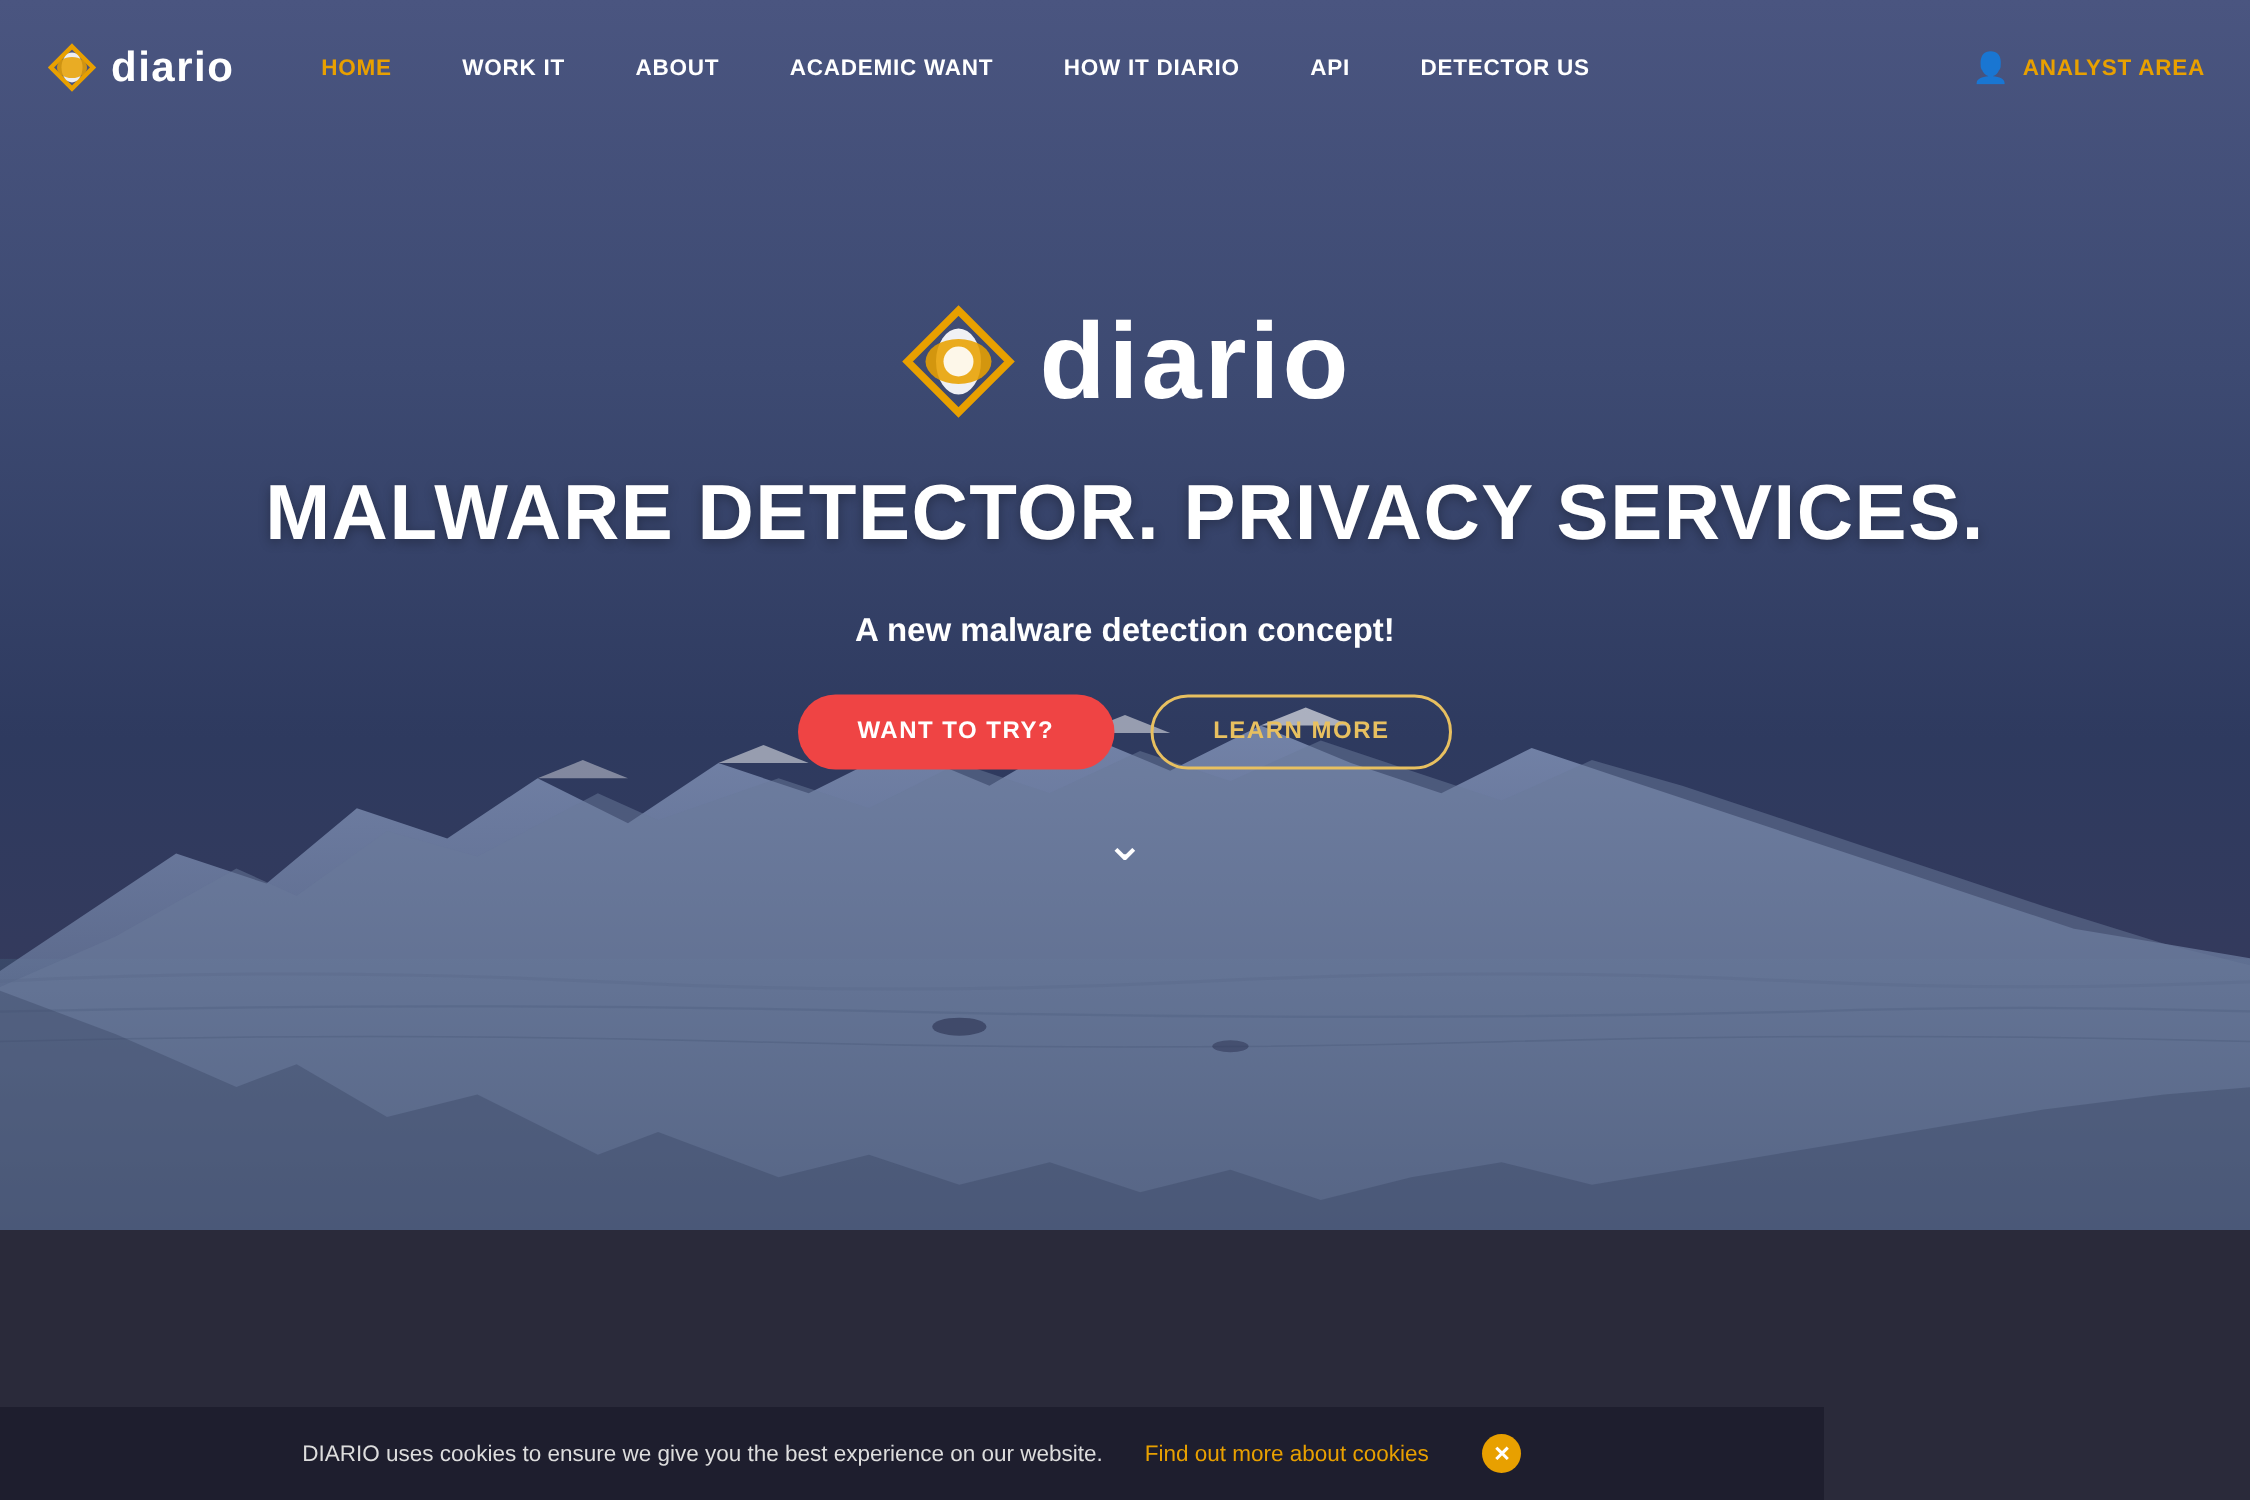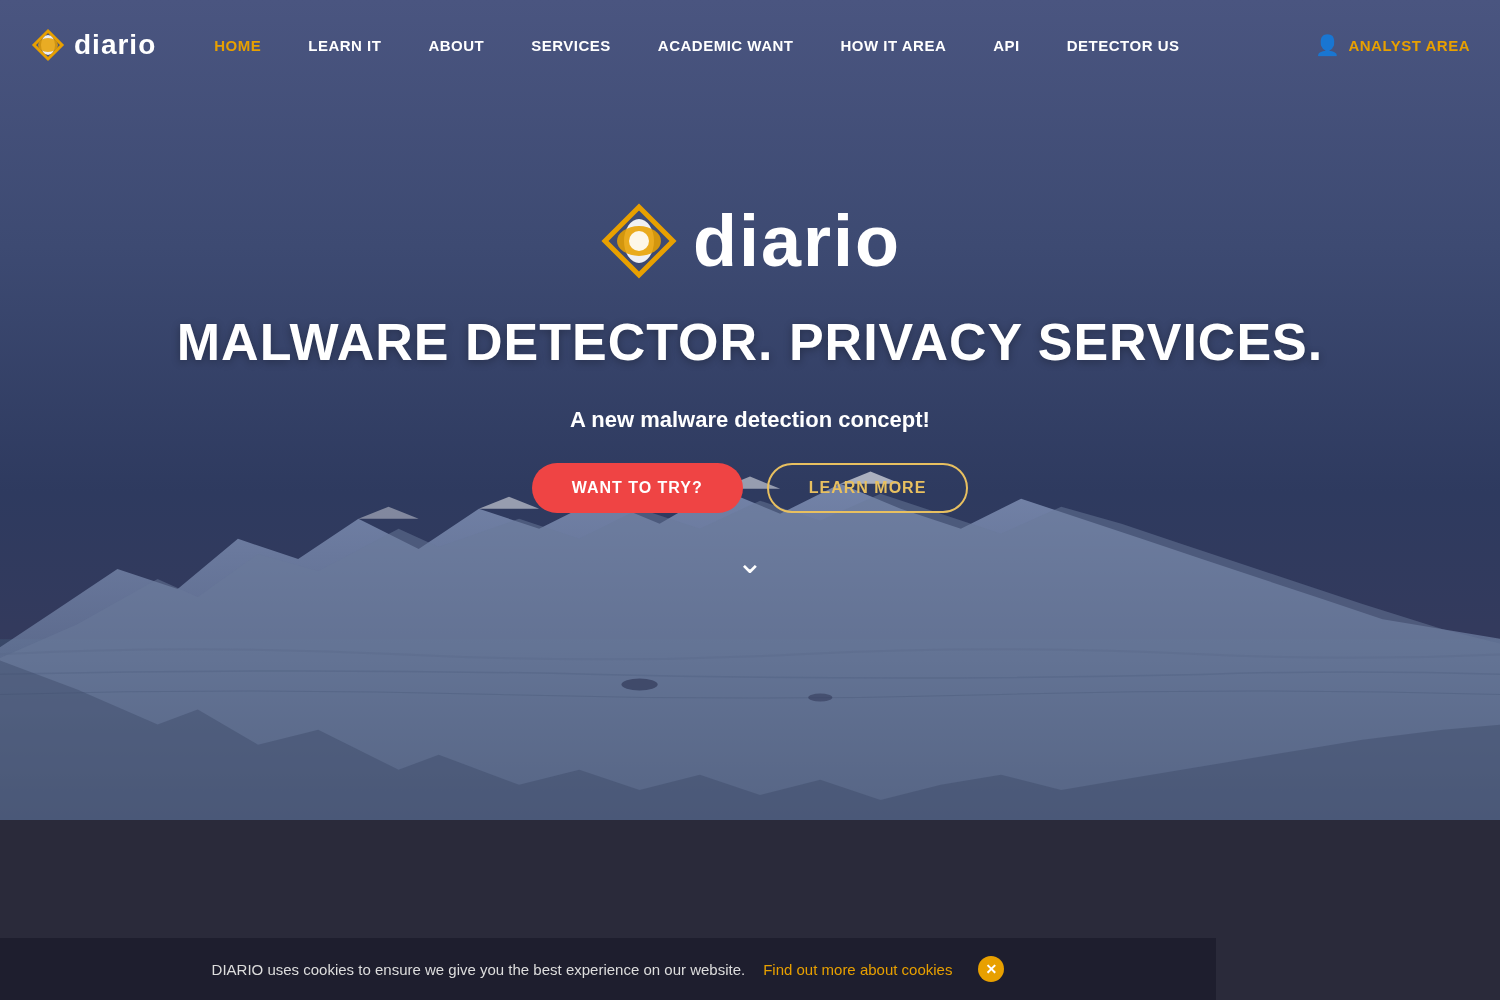--- a/index.html
+++ b/index.html
@@ -194,21 +194,21 @@
       position: fixed;
       bottom: 0;
       left: 0;
       right: 0;
       width: 1216px;
       background: rgba(30, 30, 45, 0.97);
       padding: 18px 40px;
       display: flex;
       align-items: center;
       justify-content: center;
-      gap: 18px;
+      gap: 28px;
       z-index: 999;
     }
     .cookie-text {
       color: #ddd;
       font-size: 15px;
     }
     .cookie-link {
       color: #e8a000;
       font-size: 15px;
       text-decoration: none;
@@ -237,25 +237,24 @@
   <a class="nav-logo" href="#">
     <svg class="logo-icon" viewBox="0 0 36 36" xmlns="http://www.w3.org/2000/svg">
       <polygon points="18,4 32,18 18,32 4,18" fill="none" stroke="#e8a000" stroke-width="3"></polygon>
       <ellipse cx="18" cy="18" rx="7" ry="10" fill="white" opacity="0.9"></ellipse>
       <ellipse cx="18" cy="18" rx="10" ry="7" fill="#e8a000" opacity="0.85"></ellipse>
     </svg>
     <span class="logo-text">diario</span>
   </a>
   <div class="nav-links">
     <a class="nav-link active" href="#">HOME</a>
-    <a class="nav-link" href="#">LEARN IT</a>
+    <a class="nav-link" href="#">WORK IT</a>
     <a class="nav-link" href="#">ABOUT</a>
-    <a class="nav-link" href="#">SERVICES</a>
     <a class="nav-link" href="#">ACADEMIC WANT</a>
-    <a class="nav-link" href="#">HOW IT AREA</a>
+    <a class="nav-link" href="#">HOW IT DIARIO</a>
     <a class="nav-link" href="#">API</a>
     <a class="nav-link" href="#">DETECTOR US</a>
   </div>
   <div class="nav-right">
     <a class="analyst-area" href="#">
       <span class="analyst-icon">👤</span>
       <span>ANALYST AREA</span>
     </a>
   </div>
 </nav>

